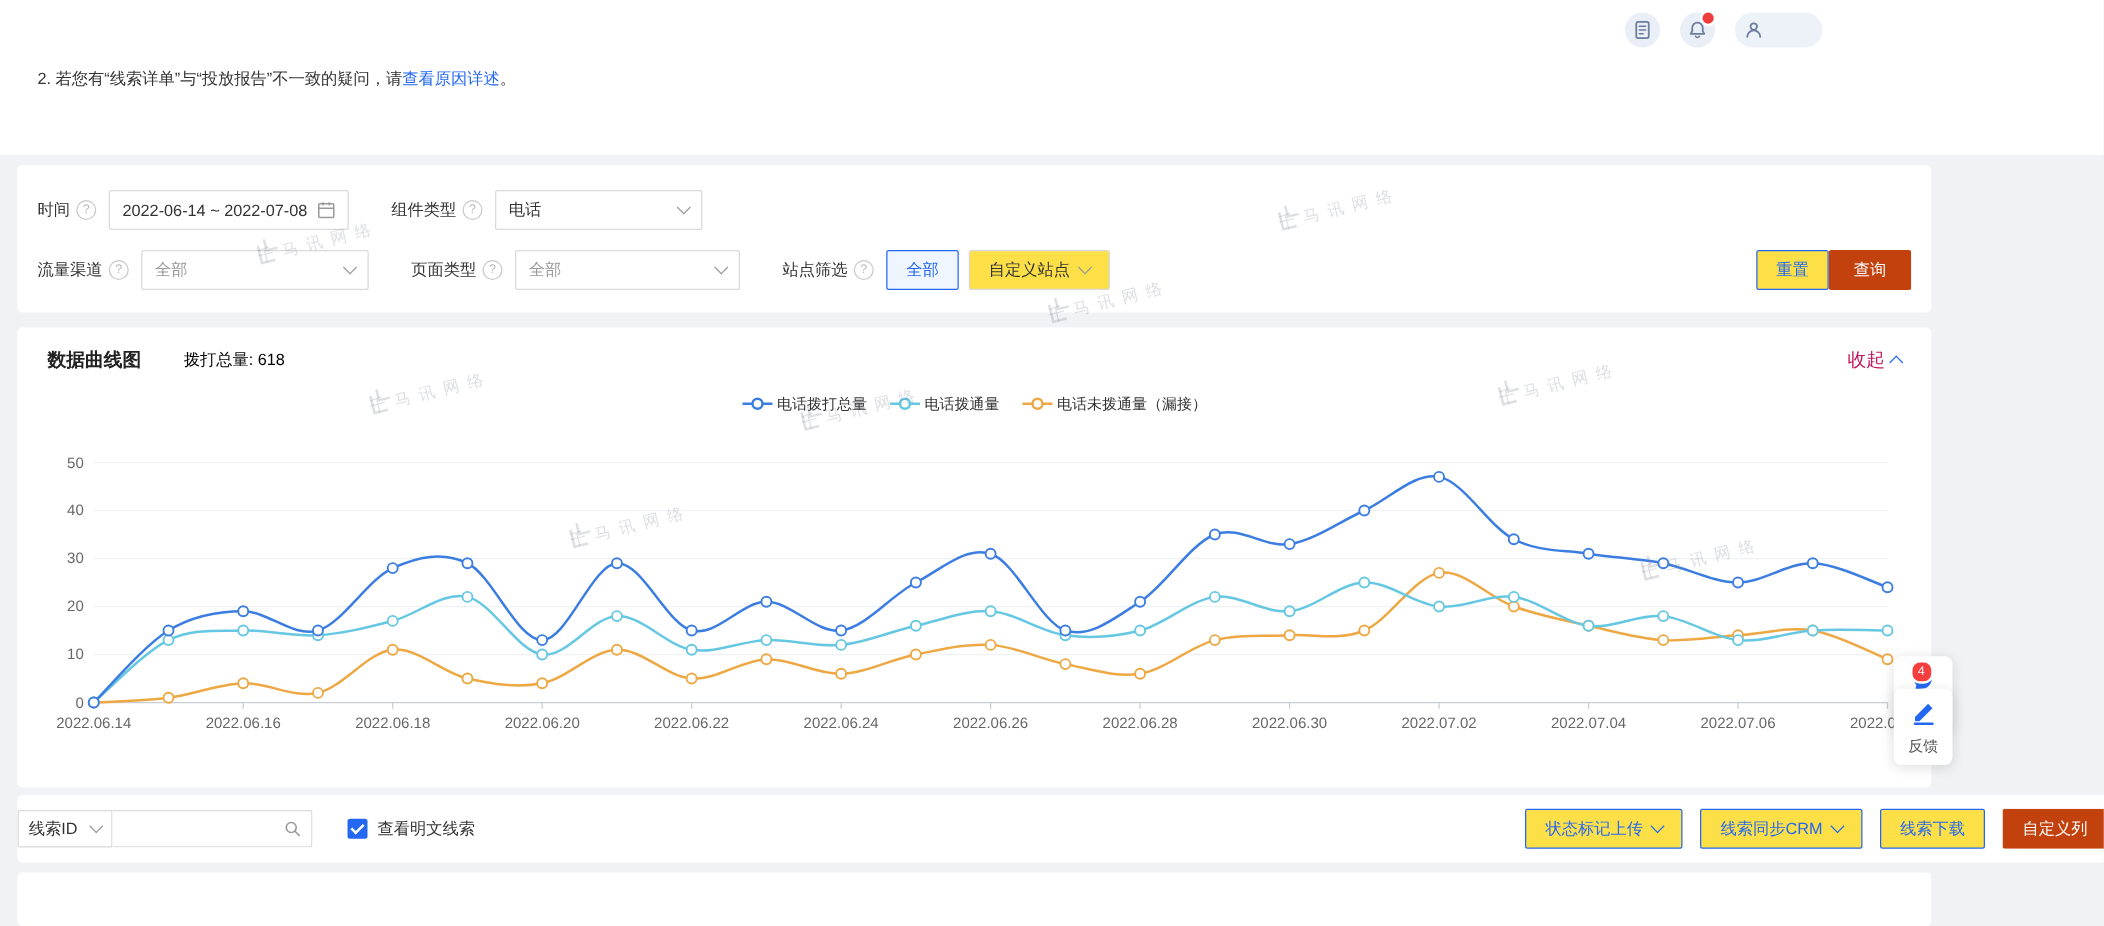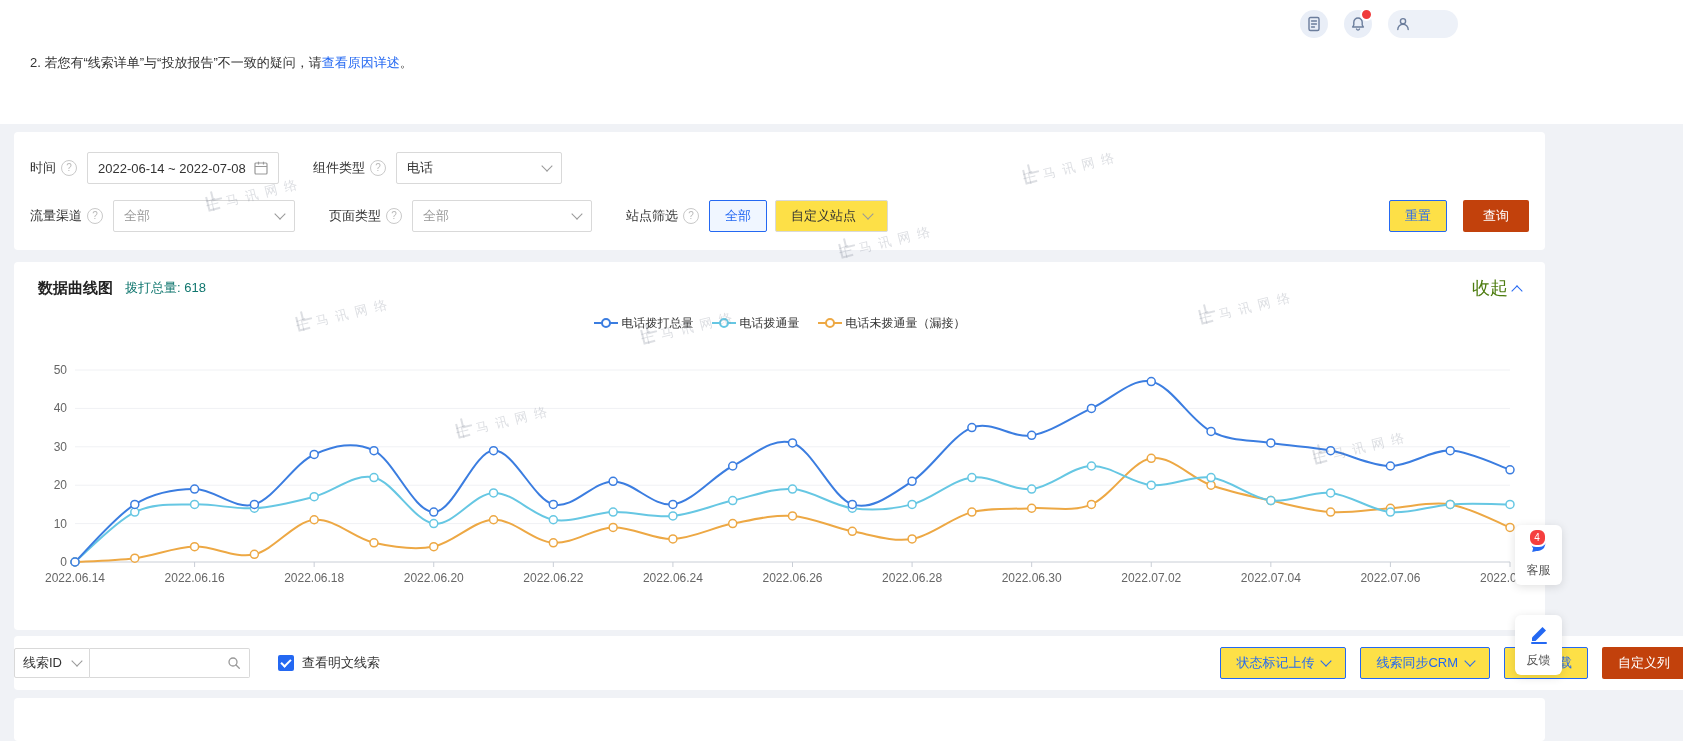--- a/index.html
+++ b/index.html
@@ -31,27 +31,27 @@
   .caret-down{width:7px;height:7px;border-right:1.4px solid #999;border-bottom:1.4px solid #999;transform:rotate(45deg);flex:none;margin-left:8px;margin-top:-4px}
   .caret-down.blue{border-color:#2468f2}
   .caret-up{width:7px;height:7px;border-right:1.4px solid #2468f2;border-bottom:1.4px solid #2468f2;transform:rotate(-135deg);display:inline-block;margin-left:5px;margin-bottom:-1px}
   .input-box{height:32px;border:1px solid #d9d9d9;border-radius:2px;display:flex;align-items:center;justify-content:space-between;padding:0 10px;font-size:13px;color:#333;box-sizing:border-box;background:#fff}
   .btn{height:32px;border-radius:2px;font-size:13px;display:inline-flex;align-items:center;justify-content:center;padding:0 15px;box-sizing:border-box;cursor:pointer;border:1px solid transparent;background:#fde047}
   .btn-outline{border-color:#2468f2;color:#2468f2}
   .btn-primary{background:#c2410c;color:#fff}
   .btn-seg-active{border-color:#2468f2;color:#2468f2;background:#f0f6ff}
   .btn-plain{border-color:#d9d9d9;color:#333}
   .gap34{width:34px;flex:none}
-  .right-group{margin-left:auto;display:flex;gap:16px}
+  .right-group{margin-left:auto;display:flex;}
 
   
   .chart-header{display:flex;align-items:center;padding:16px 24px 0;height:20px}
   .chart-title{font-size:15px;font-weight:700;color:#222}
-  .chart-subtitle{font-size:13px;color:#0f766e;margin-left:12px}
-  .collapse-link{margin-left:auto;font-size:18px;color:#4d7c0f;cursor:pointer}
+  .chart-subtitle{font-size:13px;color:#000000;margin-left:34px}
+  .collapse-link{margin-left:auto;font-size:15px;color:#be185d;cursor:pointer}
   #chart-legend{display:flex;justify-content:center;gap:18px;margin-top:16px;height:18px;align-items:center}
   .legend-item{display:inline-flex;align-items:center;font-size:12px;color:#333;cursor:pointer}
   .legend-marker{position:relative;width:24px;height:10px;margin-right:4px}
   .legend-marker::before{content:"";position:absolute;left:0;right:0;top:4px;height:2px;background:var(--c)}
   .legend-marker::after{content:"";position:absolute;left:7px;top:0;width:6px;height:6px;border:2px solid var(--c);border-radius:50%;background:#fff}
   #curve-chart{display:block;margin:24px 0 0 16px}
 
   
   .mini-select{height:30px;width:76px;border:1px solid #d9d9d9;border-radius:2px 0 0 2px;display:flex;align-items:center;justify-content:space-between;padding:0 8px;font-size:13px;color:#333;box-sizing:border-box;cursor:pointer;background:#fff}
   .search-box{height:30px;width:160px;border:1px solid #d9d9d9;border-left:none;border-radius:0 2px 2px 0;display:flex;align-items:center;box-sizing:border-box;padding:0 8px;background:#fff}
@@ -338,21 +338,21 @@
       <svg width="22" height="22" viewBox="0 0 22 22">
           <path d="M11 3a7.5 7.5 0 0 0-7.5 7.5c0 1.8.6 3.4 1.6 4.7L4.2 19l4.3-1.1A7.5 7.5 0 1 0 11 3z" fill="#2468f2"></path>
           <circle cx="7.8" cy="10.7" r="1" fill="#fff"></circle>
           <circle cx="11" cy="10.7" r="1" fill="#fff"></circle>
           <circle cx="14.2" cy="10.7" r="1" fill="#fff"></circle>
         </svg>
       <span class="fw-badge">4</span>
     </span>
     <span class="fw-label">客服</span>
   </div>
-  <div class="float-widget" style="top:615px">
+  <div class="float-widget" style="top:551px">
     <span style="display:inline-block">
       <svg width="22" height="22" viewBox="0 0 22 22">
           <path d="M4 14.5V18h3.5L18 7.5 14.5 4z" fill="#2468f2"></path>
           <path d="M4 20h14" stroke="#2468f2" stroke-width="2" stroke-linecap="round"></path>
         </svg>
     </span>
     <span class="fw-label">反馈</span>
   </div>
 
   <div class="wm" style="left:205px;top:185px"><span class="wm-logo"></span><span class="wm-text">千马讯网络</span></div>

